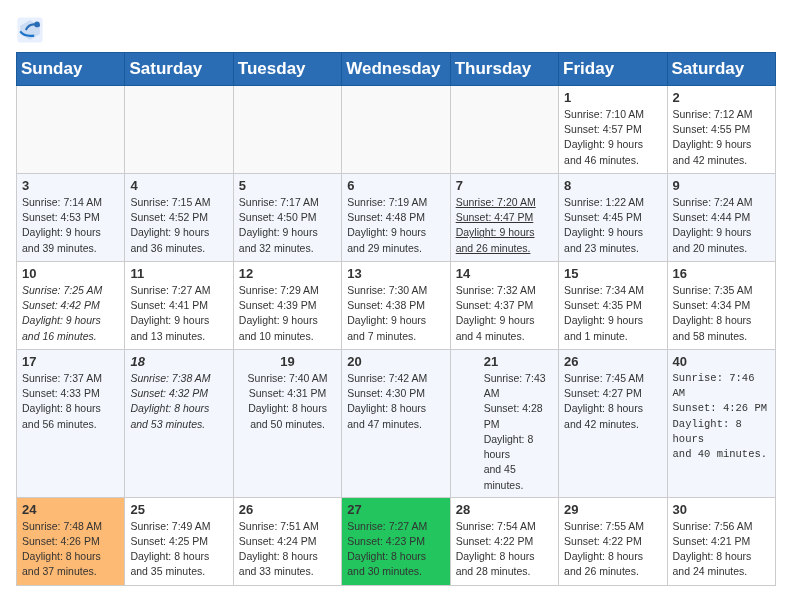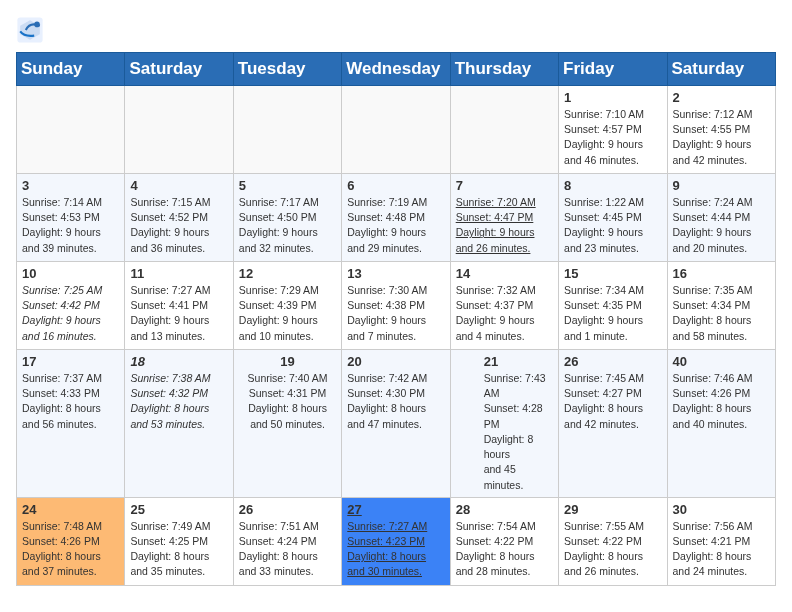--- a/index.html
+++ b/index.html
@@ -282,21 +282,21 @@
         </td>
         <td style="background: rgb(243, 247, 253);">
           <span class="day-number">26</span>
           <div class="day-info" style="white-space: pre-line;">Sunrise: 7:45 AM
 Sunset: 4:27 PM
 Daylight: 8 hours
 and 42 minutes.</div>
         </td>
         <td style="background: rgb(243, 247, 253);">
           <span class="day-number">40</span>
-          <div class="day-info" style="white-space: pre-line;">Sunrise: 7:46 AM
+          <div class="day-info" style="white-space: pre-line; font-family: Liberation Mono, monospace;">Sunrise: 7:46 AM
 Sunset: 4:26 PM
 Daylight: 8 hours
 and 40 minutes.</div>
         </td>
       </tr>
       <tr>
         <td style="background: #fdba74;">
           <span class="day-number">24</span>
           <div class="day-info" style="white-space: pre-line;">Sunrise: 7:48 AM
 Sunset: 4:26 PM
@@ -310,21 +310,21 @@
 Daylight: 8 hours
 and 35 minutes.</div>
         </td>
         <td style="background: rgb(255, 255, 255);">
           <span class="day-number">26</span>
           <div class="day-info" style="white-space: pre-line;">Sunrise: 7:51 AM
 Sunset: 4:24 PM
 Daylight: 8 hours
 and 33 minutes.</div>
         </td>
-        <td style="background: #3b82f6; text-decoration: underline;">
+        <td style="background: #22c55e;">
           <span class="day-number">27</span>
           <div class="day-info" style="white-space: pre-line;">Sunrise: 7:27 AM
 Sunset: 4:23 PM
 Daylight: 8 hours
 and 30 minutes.</div>
         </td>
         <td style="background: rgb(255, 255, 255);">
           <span class="day-number">28</span>
           <div class="day-info" style="white-space: pre-line;">Sunrise: 7:54 AM
 Sunset: 4:22 PM

